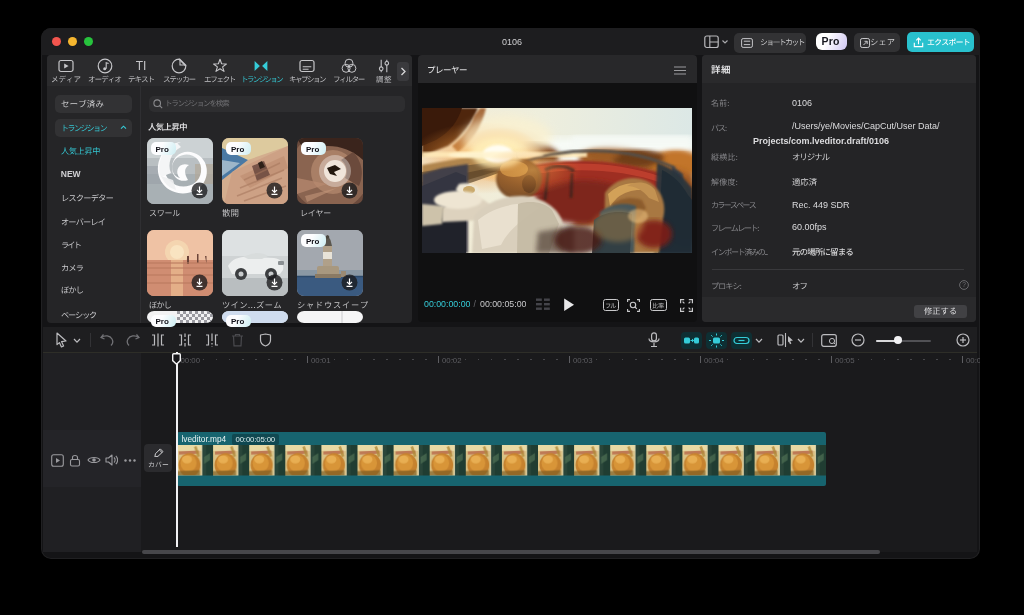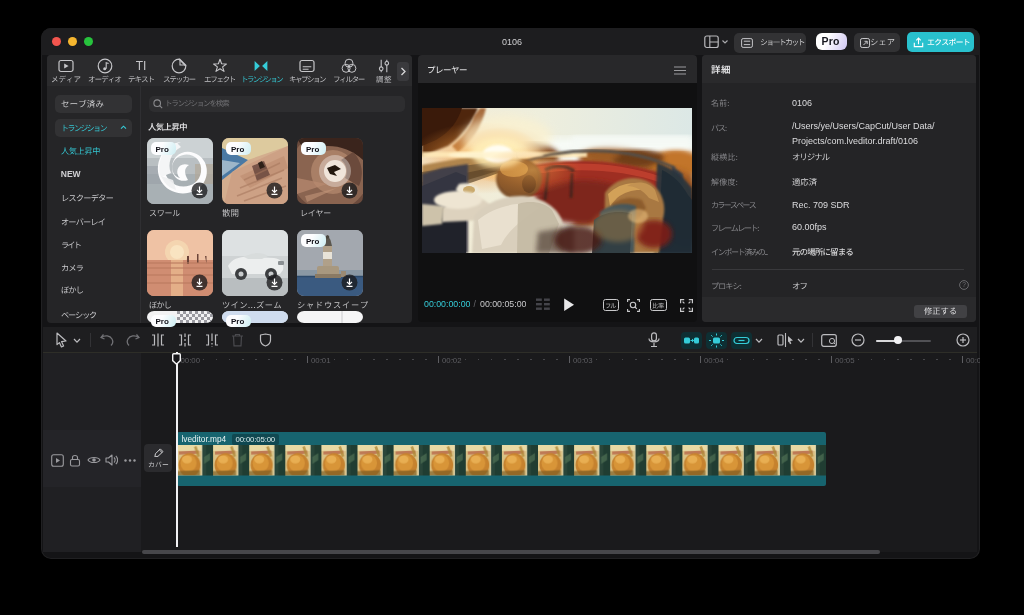--- a/index.html
+++ b/index.html
@@ -745,22 +745,22 @@
       </g>
     </svg>
     <div class="abs" style="left:751px;top:74.5px;transform:translateY(-50%);font-size:9px;color:#dcdcde;font-weight:400;white-space:nowrap">0106</div>
     <svg style="position:absolute;left:670.3px;top:93.5px;overflow:visible" width="17" height="12">
       <g fill="#8a8a8e" transform="translate(0,9)">
         <path transform="translate(0.0,0) scale(0.00800)" d="M783 -697Q783 -670 802 -651Q821 -631 849 -631Q876 -631 895 -651Q915 -670 915 -697Q915 -725 895 -744Q876 -764 849 -764Q821 -764 802 -744Q783 -725 783 -697ZM737 -697Q737 -728 752 -754Q767 -779 792 -794Q818 -810 849 -810Q879 -810 905 -794Q931 -779 946 -754Q961 -728 961 -697Q961 -666 946 -641Q931 -616 905 -601Q879 -585 849 -585Q818 -585 792 -601Q767 -616 752 -641Q737 -666 737 -697ZM218 -301Q234 -340 250 -386Q265 -432 278 -482Q292 -531 302 -580Q312 -628 316 -672L405 -653Q403 -642 399 -630Q395 -617 392 -604Q389 -591 387 -580Q382 -557 373 -520Q364 -483 352 -439Q340 -395 326 -351Q312 -306 296 -268Q278 -222 254 -174Q231 -125 204 -79Q177 -33 149 7L64 -29Q111 -92 152 -165Q192 -239 218 -301ZM710 -339Q695 -378 677 -421Q659 -464 639 -508Q619 -551 601 -589Q582 -628 565 -655L646 -682Q661 -656 680 -618Q698 -580 718 -537Q738 -494 757 -450Q776 -406 792 -366Q807 -329 824 -284Q841 -238 857 -192Q874 -145 888 -101Q902 -58 912 -24L823 5Q811 -46 792 -106Q774 -165 753 -226Q732 -286 710 -339Z"></path>
         <path transform="translate(6.9,0) scale(0.00800)" d="M800 -669Q795 -663 788 -649Q780 -636 775 -625Q756 -576 725 -517Q694 -457 656 -399Q618 -341 576 -294Q521 -232 455 -173Q389 -115 316 -65Q243 -14 164 22L100 -45Q181 -77 255 -124Q330 -172 395 -228Q461 -285 512 -342Q546 -381 579 -430Q613 -478 639 -529Q666 -579 678 -620Q670 -620 640 -620Q610 -620 569 -620Q528 -620 483 -620Q438 -620 397 -620Q356 -620 326 -620Q297 -620 288 -620Q271 -620 249 -619Q228 -618 210 -617Q193 -616 187 -615V-706Q194 -705 213 -704Q231 -702 252 -701Q273 -700 288 -700Q299 -700 328 -700Q357 -700 397 -700Q438 -700 482 -700Q526 -700 566 -700Q607 -700 636 -700Q665 -700 674 -700Q699 -700 718 -702Q738 -704 749 -708ZM589 -347Q630 -313 674 -272Q717 -231 759 -188Q801 -144 837 -105Q873 -65 899 -33L829 27Q794 -21 745 -76Q696 -132 641 -187Q587 -243 532 -290Z"></path>
         <path transform="translate(13.9,0) scale(0.00800)" d="M139 -390Q112 -390 92 -410Q73 -429 73 -460Q73 -491 92 -511Q112 -530 139 -530Q166 -530 186 -511Q205 -491 205 -460Q205 -429 186 -410Q166 -390 139 -390ZM139 13Q112 13 92 -6Q73 -26 73 -56Q73 -88 92 -107Q112 -126 139 -126Q166 -126 186 -107Q205 -88 205 -56Q205 -26 186 -6Q166 13 139 13Z"></path>
       </g>
     </svg>
-    <div class="abs" style="left:751px;top:98.4px;transform:translateY(-50%);font-size:9px;color:#dcdcde;font-weight:400;white-space:nowrap">/Users/ye/Users/CapCut/User Data/</div>
-    <div class="abs" style="left:751px;top:112.6px;transform:translateY(-50%);font-size:9px;color:#dcdcde;font-weight:400;white-space:nowrap">Projects/com.lveditor.draft/0106</div>
+    <div class="abs" style="left:751px;top:98.4px;transform:translateY(-50%);font-size:9px;color:#dcdcde;font-weight:400;white-space:nowrap">/Users/ye/Movies/CapCut/User Data/</div>
+    <div class="abs" style="left:712px;top:112.6px;transform:translateY(-50%);font-size:9px;color:#dcdcde;font-weight:700;white-space:nowrap">Projects/com.lveditor.draft/0106</div>
     <svg style="position:absolute;left:670.3px;top:123px;overflow:visible" width="28" height="12">
       <g fill="#8a8a8e" transform="translate(0,9)">
         <path transform="translate(0.0,0) scale(0.00800)" d="M738 -564H803V11H738ZM603 -813 662 -832Q687 -785 705 -728Q724 -672 730 -630L666 -610Q663 -637 653 -672Q644 -707 631 -744Q618 -781 603 -813ZM650 -241Q666 -164 690 -115Q714 -67 743 -41Q773 -16 808 -7Q842 3 878 3Q886 3 904 3Q922 2 942 2Q961 2 972 2Q967 10 963 23Q958 35 955 47Q952 60 950 69H928H872Q826 69 785 57Q744 46 709 14Q674 -17 647 -74Q619 -131 601 -223ZM768 -341H947V-275H768ZM575 -602H958V-534H575ZM854 -840 929 -824Q912 -770 892 -711Q872 -653 853 -612L792 -627Q804 -656 816 -693Q828 -730 838 -769Q848 -808 854 -840ZM595 -400H655V-313Q655 -255 649 -187Q643 -119 623 -51Q603 18 561 81Q552 70 536 58Q521 47 508 38Q547 -19 566 -81Q585 -144 590 -204Q595 -265 595 -314ZM477 -838 540 -818Q521 -778 495 -736Q470 -693 443 -656Q415 -618 388 -589Q383 -595 374 -604Q364 -613 355 -622Q345 -631 338 -636Q378 -676 415 -729Q452 -783 477 -838ZM503 -635 564 -618Q545 -567 517 -518Q488 -469 456 -427Q423 -384 389 -351Q386 -357 378 -368Q371 -378 362 -389Q354 -399 347 -405Q394 -448 436 -509Q477 -569 503 -635ZM176 -839 243 -816Q227 -780 208 -740Q189 -701 170 -664Q152 -627 135 -599L83 -620Q100 -649 117 -687Q135 -726 150 -767Q166 -807 176 -839ZM282 -723 345 -695Q313 -640 275 -578Q236 -516 197 -458Q158 -400 123 -357L77 -381Q103 -415 131 -457Q159 -499 187 -546Q214 -592 239 -638Q263 -683 282 -723ZM37 -634 73 -686Q99 -663 126 -635Q153 -606 175 -579Q197 -551 209 -529L171 -468Q160 -492 137 -521Q115 -551 89 -580Q63 -610 37 -634ZM240 -494 294 -514Q313 -483 331 -447Q349 -411 363 -377Q376 -343 382 -316L325 -291Q320 -318 306 -353Q293 -388 275 -425Q258 -462 240 -494ZM29 -398Q88 -398 168 -400Q249 -401 334 -402L332 -346Q255 -341 181 -337Q107 -333 44 -329ZM270 -254 324 -270Q344 -223 361 -168Q377 -113 384 -73L326 -56Q321 -96 305 -152Q290 -207 270 -254ZM78 -268 140 -258Q131 -188 115 -119Q99 -51 77 -3Q68 -9 50 -18Q32 -26 21 -30Q45 -76 58 -140Q71 -203 78 -268ZM177 -368H242V80H177ZM436 -472 491 -528 501 -524V79H436Z"></path>
         <path transform="translate(8.2,0) scale(0.00800)" d="M368 -585H961V-521H368ZM397 -748H938V-686H397ZM515 -840H586V-545H515ZM626 -544H696V-135H626ZM746 -840H817V-542H746ZM479 -253V-165H853V-253ZM479 -392V-306H853V-392ZM412 -447H923V-110H412ZM544 -88 610 -48Q582 -23 544 1Q507 25 467 45Q428 66 391 81Q382 70 367 55Q352 40 340 30Q377 16 416 -4Q455 -24 489 -46Q523 -68 544 -88ZM51 -626H380V-555H51ZM191 -840H261V79H191ZM189 -581 236 -566Q224 -506 206 -442Q189 -378 166 -316Q143 -254 118 -201Q92 -147 65 -110Q59 -124 47 -143Q36 -162 27 -175Q52 -209 76 -256Q100 -303 122 -358Q144 -413 162 -470Q179 -527 189 -581ZM256 -487Q264 -477 282 -452Q300 -427 321 -398Q342 -369 359 -344Q376 -319 383 -308L341 -249Q332 -268 317 -296Q301 -324 283 -356Q265 -387 249 -413Q233 -440 223 -455ZM723 -43 778 -85Q810 -69 846 -47Q883 -25 917 -4Q950 18 972 35L915 82Q895 64 862 42Q830 19 793 -3Q757 -25 723 -43Z"></path>
         <path transform="translate(16.4,0) scale(0.00800)" d="M217 -531H476V-457H217ZM173 -835H250V-19L173 -1ZM39 -20Q99 -31 176 -48Q253 -64 338 -84Q423 -104 507 -123L514 -51Q435 -32 355 -12Q274 8 200 25Q125 43 62 58ZM874 -621 930 -558Q885 -528 829 -499Q774 -470 714 -443Q655 -416 599 -392Q595 -405 588 -422Q580 -440 572 -451Q627 -475 682 -504Q738 -532 789 -563Q839 -593 874 -621ZM550 -835H627V-78Q627 -37 637 -25Q647 -13 683 -13Q691 -13 712 -13Q733 -13 758 -13Q784 -13 806 -13Q828 -13 839 -13Q862 -13 874 -28Q885 -43 890 -83Q895 -123 898 -195Q912 -184 932 -175Q952 -166 969 -162Q964 -80 953 -32Q942 16 916 37Q891 58 843 58Q837 58 820 58Q803 58 781 58Q758 58 736 58Q715 58 698 58Q681 58 675 58Q626 58 599 47Q572 35 561 5Q550 -25 550 -80Z"></path>
         <path transform="translate(24.6,0) scale(0.00800)" d="M139 -390Q112 -390 92 -410Q73 -429 73 -460Q73 -491 92 -511Q112 -530 139 -530Q166 -530 186 -511Q205 -491 205 -460Q205 -429 186 -410Q166 -390 139 -390ZM139 13Q112 13 92 -6Q73 -26 73 -56Q73 -88 92 -107Q112 -126 139 -126Q166 -126 186 -107Q205 -88 205 -56Q205 -26 186 -6Q166 13 139 13Z"></path>
       </g>
     </svg>
     <svg style="position:absolute;left:751px;top:122px;overflow:visible" width="39" height="13">
       <g fill="#dcdcde" transform="translate(0,10)">
@@ -790,21 +790,21 @@
       <g fill="#8a8a8e" transform="translate(0,9)">
         <path transform="translate(0.0,0) scale(0.00800)" d="M508 -787Q506 -770 505 -747Q503 -723 502 -705Q498 -552 475 -438Q452 -323 412 -238Q371 -152 314 -88Q256 -24 182 27L109 -32Q133 -45 161 -65Q189 -85 212 -106Q259 -148 297 -203Q334 -258 362 -329Q389 -400 405 -492Q420 -585 421 -704Q421 -715 420 -730Q419 -745 418 -760Q416 -775 414 -787ZM855 -579Q853 -566 852 -553Q850 -540 850 -530Q849 -502 846 -453Q844 -404 840 -346Q835 -289 828 -231Q822 -173 812 -125Q802 -76 789 -47Q774 -16 749 -1Q723 14 682 14Q644 14 602 11Q560 9 521 7L511 -76Q552 -71 590 -68Q629 -65 660 -65Q682 -65 696 -72Q710 -79 718 -98Q730 -121 738 -161Q746 -201 752 -251Q758 -301 762 -352Q766 -403 768 -449Q769 -495 769 -527H242Q212 -527 183 -527Q154 -526 127 -523V-608Q153 -605 183 -604Q213 -602 241 -602H735Q755 -602 771 -603Q786 -605 799 -607Z"></path>
         <path transform="translate(6.3,0) scale(0.00800)" d="M231 -745Q251 -742 274 -741Q297 -740 321 -740Q336 -740 376 -740Q415 -740 466 -740Q516 -740 566 -740Q617 -740 657 -740Q697 -740 714 -740Q738 -740 762 -741Q786 -742 805 -745V-662Q787 -664 763 -664Q738 -665 713 -665Q696 -665 657 -665Q617 -665 567 -665Q517 -665 466 -665Q416 -665 377 -665Q337 -665 321 -665Q298 -665 275 -664Q252 -663 231 -662ZM878 -481Q875 -475 871 -466Q866 -458 865 -452Q845 -378 810 -303Q775 -229 719 -168Q640 -82 548 -34Q457 14 361 41L299 -30Q405 -52 496 -99Q587 -146 651 -213Q697 -261 726 -321Q756 -380 770 -434Q759 -434 729 -434Q698 -434 654 -434Q610 -434 560 -434Q509 -434 458 -434Q406 -434 362 -434Q317 -434 285 -434Q252 -434 239 -434Q221 -434 195 -434Q169 -433 141 -431V-515Q169 -512 194 -511Q219 -509 239 -509Q250 -509 281 -509Q312 -509 356 -509Q400 -509 451 -509Q502 -509 553 -509Q604 -509 648 -509Q692 -509 724 -509Q755 -509 766 -509Q783 -509 798 -511Q813 -513 821 -517Z"></path>
         <path transform="translate(12.6,0) scale(0.00800)" d="M102 -433Q117 -432 139 -431Q161 -429 187 -429Q214 -428 241 -428Q257 -428 291 -428Q324 -428 369 -428Q414 -428 465 -428Q515 -428 566 -428Q616 -428 662 -428Q707 -428 740 -428Q773 -428 789 -428Q827 -428 854 -430Q881 -432 897 -433V-335Q882 -336 853 -338Q823 -340 790 -340Q774 -340 740 -340Q706 -340 661 -340Q617 -340 566 -340Q515 -340 465 -340Q414 -340 369 -340Q325 -340 291 -340Q257 -340 241 -340Q200 -340 163 -338Q126 -337 102 -335Z"></path>
         <path transform="translate(18.9,0) scale(0.00800)" d="M800 -669Q795 -663 788 -649Q780 -636 775 -625Q756 -576 725 -517Q694 -457 656 -399Q618 -341 576 -294Q521 -232 455 -173Q389 -115 316 -65Q243 -14 164 22L100 -45Q181 -77 255 -124Q330 -172 395 -228Q461 -285 512 -342Q546 -381 579 -430Q613 -478 639 -529Q666 -579 678 -620Q670 -620 640 -620Q610 -620 569 -620Q528 -620 483 -620Q438 -620 397 -620Q356 -620 326 -620Q297 -620 288 -620Q271 -620 249 -619Q228 -618 210 -617Q193 -616 187 -615V-706Q194 -705 213 -704Q231 -702 252 -701Q273 -700 288 -700Q299 -700 328 -700Q357 -700 397 -700Q438 -700 482 -700Q526 -700 566 -700Q607 -700 636 -700Q665 -700 674 -700Q699 -700 718 -702Q738 -704 749 -708ZM589 -347Q630 -313 674 -272Q717 -231 759 -188Q801 -144 837 -105Q873 -65 899 -33L829 27Q794 -21 745 -76Q696 -132 641 -187Q587 -243 532 -290Z"></path>
         <path transform="translate(25.1,0) scale(0.00800)" d="M704 -600Q704 -570 726 -548Q747 -527 778 -527Q808 -527 830 -548Q851 -570 851 -600Q851 -631 830 -652Q808 -673 778 -673Q747 -673 726 -652Q704 -631 704 -600ZM656 -600Q656 -634 673 -661Q689 -689 717 -705Q744 -722 778 -722Q811 -722 839 -705Q866 -689 883 -661Q899 -634 899 -600Q899 -567 883 -539Q866 -512 839 -495Q811 -479 778 -479Q744 -479 717 -495Q689 -512 673 -539Q656 -567 656 -600ZM53 -263Q73 -280 89 -295Q104 -310 124 -330Q142 -348 166 -376Q189 -404 217 -437Q244 -469 271 -503Q298 -536 321 -563Q361 -610 400 -616Q439 -621 490 -573Q521 -545 557 -507Q594 -470 630 -432Q666 -394 695 -363Q729 -328 771 -282Q813 -237 857 -190Q901 -142 939 -101L870 -28Q835 -71 796 -118Q756 -164 717 -209Q679 -253 647 -289Q625 -314 598 -343Q571 -372 544 -401Q517 -430 493 -455Q470 -480 454 -495Q425 -523 406 -521Q388 -519 362 -488Q344 -466 321 -436Q298 -407 273 -375Q248 -343 225 -314Q202 -285 185 -264Q170 -245 155 -224Q139 -203 128 -187Z"></path>
         <path transform="translate(31.4,0) scale(0.00800)" d="M102 -433Q117 -432 139 -431Q161 -429 187 -429Q214 -428 241 -428Q257 -428 291 -428Q324 -428 369 -428Q414 -428 465 -428Q515 -428 566 -428Q616 -428 662 -428Q707 -428 740 -428Q773 -428 789 -428Q827 -428 854 -430Q881 -432 897 -433V-335Q882 -336 853 -338Q823 -340 790 -340Q774 -340 740 -340Q706 -340 661 -340Q617 -340 566 -340Q515 -340 465 -340Q414 -340 369 -340Q325 -340 291 -340Q257 -340 241 -340Q200 -340 163 -338Q126 -337 102 -335Z"></path>
         <path transform="translate(37.7,0) scale(0.00800)" d="M800 -669Q795 -663 788 -649Q780 -636 775 -625Q756 -576 725 -517Q694 -457 656 -399Q618 -341 576 -294Q521 -232 455 -173Q389 -115 316 -65Q243 -14 164 22L100 -45Q181 -77 255 -124Q330 -172 395 -228Q461 -285 512 -342Q546 -381 579 -430Q613 -478 639 -529Q666 -579 678 -620Q670 -620 640 -620Q610 -620 569 -620Q528 -620 483 -620Q438 -620 397 -620Q356 -620 326 -620Q297 -620 288 -620Q271 -620 249 -619Q228 -618 210 -617Q193 -616 187 -615V-706Q194 -705 213 -704Q231 -702 252 -701Q273 -700 288 -700Q299 -700 328 -700Q357 -700 397 -700Q438 -700 482 -700Q526 -700 566 -700Q607 -700 636 -700Q665 -700 674 -700Q699 -700 718 -702Q738 -704 749 -708ZM589 -347Q630 -313 674 -272Q717 -231 759 -188Q801 -144 837 -105Q873 -65 899 -33L829 27Q794 -21 745 -76Q696 -132 641 -187Q587 -243 532 -290Z"></path>
       </g>
     </svg>
-    <div class="abs" style="left:751px;top:176.7px;transform:translateY(-50%);font-size:9px;color:#dcdcde;font-weight:400;white-space:nowrap">Rec. 709 SDR</div>
+    <div class="abs" style="left:751px;top:176.7px;transform:translateY(-50%);font-size:9px;color:#dcdcde;font-weight:400;white-space:nowrap">Rec. 449 SDR</div>
     <svg style="position:absolute;left:670.3px;top:193.5px;overflow:visible" width="49" height="12">
       <g fill="#8a8a8e" transform="translate(0,9)">
         <path transform="translate(0.0,0) scale(0.00800)" d="M861 -665Q856 -654 853 -642Q849 -630 846 -615Q838 -575 825 -528Q812 -480 793 -429Q775 -379 751 -332Q726 -284 697 -246Q651 -188 595 -138Q539 -87 467 -47Q395 -7 303 22L235 -53Q333 -78 404 -114Q476 -149 530 -195Q584 -241 625 -294Q661 -339 688 -397Q714 -455 732 -513Q749 -572 756 -620Q742 -620 703 -620Q664 -620 611 -620Q558 -620 500 -620Q443 -620 390 -620Q337 -620 298 -620Q259 -620 245 -620Q215 -620 190 -619Q165 -618 145 -617V-705Q159 -704 176 -702Q193 -700 211 -700Q229 -699 245 -699Q257 -699 288 -699Q319 -699 361 -699Q404 -699 452 -699Q501 -699 548 -699Q596 -699 638 -699Q679 -699 708 -699Q737 -699 747 -699Q758 -699 772 -700Q786 -700 800 -704Z"></path>
         <path transform="translate(6.6,0) scale(0.00800)" d="M222 -32Q228 -44 230 -55Q232 -66 232 -81Q232 -96 232 -137Q232 -178 232 -235Q232 -292 232 -354Q232 -417 232 -476Q232 -536 232 -583Q232 -629 232 -653Q232 -666 230 -684Q229 -702 227 -718Q226 -734 223 -744H322Q319 -726 317 -700Q315 -675 315 -653Q315 -633 315 -595Q315 -557 315 -508Q315 -460 315 -406Q315 -352 315 -300Q315 -248 315 -204Q315 -159 315 -128Q315 -97 315 -86Q387 -104 463 -137Q540 -170 613 -214Q687 -259 751 -313Q816 -366 862 -427L907 -357Q810 -236 659 -145Q509 -54 322 0Q314 2 303 7Q292 11 280 18Z"></path>
         <path transform="translate(13.2,0) scale(0.00800)" d="M102 -433Q117 -432 139 -431Q161 -429 187 -429Q214 -428 241 -428Q257 -428 291 -428Q324 -428 369 -428Q414 -428 465 -428Q515 -428 566 -428Q616 -428 662 -428Q707 -428 740 -428Q773 -428 789 -428Q827 -428 854 -430Q881 -432 897 -433V-335Q882 -336 853 -338Q823 -340 790 -340Q774 -340 740 -340Q706 -340 661 -340Q617 -340 566 -340Q515 -340 465 -340Q414 -340 369 -340Q325 -340 291 -340Q257 -340 241 -340Q200 -340 163 -338Q126 -337 102 -335Z"></path>
         <path transform="translate(19.8,0) scale(0.00800)" d="M522 -746Q515 -727 506 -706Q498 -685 488 -653Q479 -628 465 -583Q451 -538 434 -484Q416 -429 396 -371Q377 -313 358 -258Q339 -203 324 -159Q308 -116 297 -90L206 -87Q219 -117 236 -163Q253 -209 273 -266Q293 -323 312 -382Q332 -442 350 -498Q368 -554 381 -599Q395 -644 403 -670Q412 -705 416 -726Q420 -746 422 -766ZM712 -411Q739 -372 771 -319Q802 -266 834 -207Q865 -149 892 -96Q918 -43 934 -4L850 34Q835 -7 810 -62Q785 -118 756 -177Q726 -236 695 -289Q664 -342 637 -377ZM167 -111Q203 -113 254 -117Q306 -122 366 -128Q426 -133 488 -140Q551 -147 610 -154Q669 -160 718 -167Q767 -173 799 -177L821 -100Q787 -95 735 -89Q683 -83 622 -76Q562 -70 497 -62Q433 -55 372 -48Q311 -41 259 -36Q207 -31 172 -28Q153 -26 132 -23Q111 -20 89 -17L74 -110Q97 -109 121 -110Q146 -110 167 -111Z"></path>
         <path transform="translate(26.4,0) scale(0.00800)" d="M222 -32Q228 -44 230 -55Q232 -66 232 -81Q232 -96 232 -137Q232 -178 232 -235Q232 -292 232 -354Q232 -417 232 -476Q232 -536 232 -583Q232 -629 232 -653Q232 -666 230 -684Q229 -702 227 -718Q226 -734 223 -744H322Q319 -726 317 -700Q315 -675 315 -653Q315 -633 315 -595Q315 -557 315 -508Q315 -460 315 -406Q315 -352 315 -300Q315 -248 315 -204Q315 -159 315 -128Q315 -97 315 -86Q387 -104 463 -137Q540 -170 613 -214Q687 -259 751 -313Q816 -366 862 -427L907 -357Q810 -236 659 -145Q509 -54 322 0Q314 2 303 7Q292 11 280 18Z"></path>
         <path transform="translate(33.0,0) scale(0.00800)" d="M102 -433Q117 -432 139 -431Q161 -429 187 -429Q214 -428 241 -428Q257 -428 291 -428Q324 -428 369 -428Q414 -428 465 -428Q515 -428 566 -428Q616 -428 662 -428Q707 -428 740 -428Q773 -428 789 -428Q827 -428 854 -430Q881 -432 897 -433V-335Q882 -336 853 -338Q823 -340 790 -340Q774 -340 740 -340Q706 -340 661 -340Q617 -340 566 -340Q515 -340 465 -340Q414 -340 369 -340Q325 -340 291 -340Q257 -340 241 -340Q200 -340 163 -338Q126 -337 102 -335Z"></path>
         <path transform="translate(39.6,0) scale(0.00800)" d="M337 -88Q337 -102 337 -145Q337 -187 337 -245Q337 -304 337 -369Q337 -433 337 -494Q337 -555 337 -602Q337 -649 337 -670Q337 -691 335 -721Q333 -751 329 -774H427Q425 -752 423 -722Q420 -692 420 -670Q420 -631 420 -576Q420 -522 420 -460Q420 -399 421 -339Q421 -278 421 -225Q421 -173 421 -137Q421 -100 421 -88Q421 -72 422 -51Q422 -30 424 -8Q426 13 427 30H330Q334 6 335 -27Q337 -60 337 -88ZM403 -512Q452 -497 512 -477Q571 -456 633 -433Q695 -410 750 -386Q806 -363 847 -342L813 -257Q770 -281 716 -304Q662 -328 606 -351Q549 -374 496 -392Q444 -411 403 -423Z"></path>
         <path transform="translate(46.2,0) scale(0.00800)" d="M139 -390Q112 -390 92 -410Q73 -429 73 -460Q73 -491 92 -511Q112 -530 139 -530Q166 -530 186 -511Q205 -491 205 -460Q205 -429 186 -410Q166 -390 139 -390ZM139 13Q112 13 92 -6Q73 -26 73 -56Q73 -88 92 -107Q112 -126 139 -126Q166 -126 186 -107Q205 -88 205 -56Q205 -26 186 -6Q166 13 139 13Z"></path>

